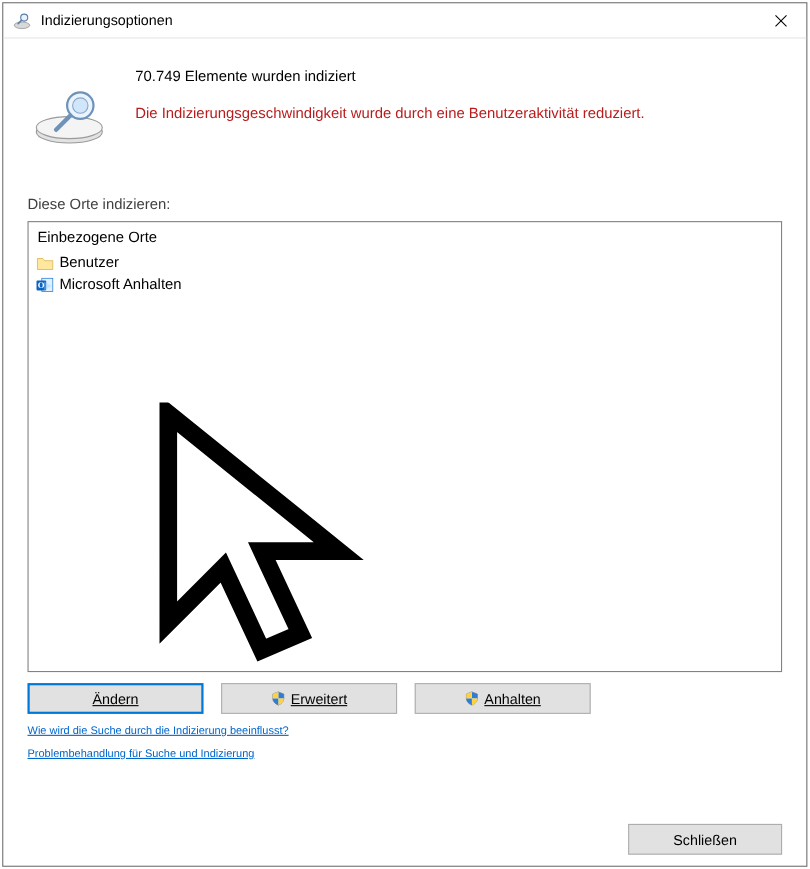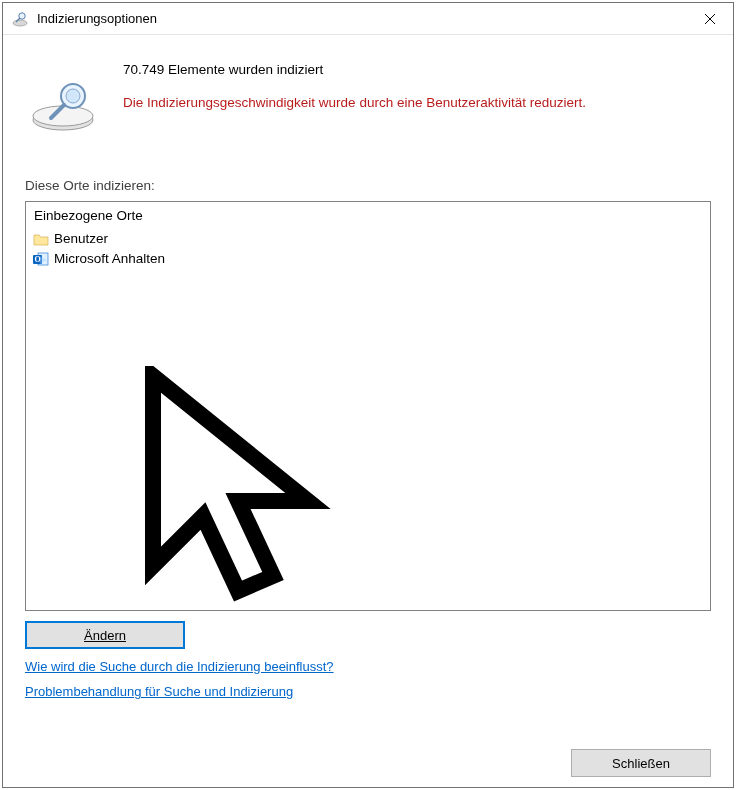--- a/index.html
+++ b/index.html
@@ -117,21 +117,21 @@
     justify-content: center;
     cursor: default;
     gap: 4px;
   }
   .btn.focused { border: 2px solid #0078d7; }
   .btn .uac { width: 14px; height: 14px; display: inline-flex; }
   .link {
     display: block;
     margin: 10px 22px 0 22px;
     color: #0066cc;
-    font-size: 13px;
+    font-size: 10px;
     text-decoration: underline;
     cursor: pointer;
     width: fit-content;
   }
   .footer {
     position: absolute;
     bottom: 10px; right: 22px;
   }
   .footer .btn { width: 140px; }
   
@@ -211,20 +211,44 @@
         </div>
 
       </div>
 
     </div>
 
     <div class="button-row">
       <button class="btn focused">
         <span><u class="access">Ändern</u></span>
       </button>
+      <button class="btn">
+        <span class="uac">
+          <svg width="14" height="14" viewBox="0 0 14 14">
+            <path d="M7 1l5 2v4c0 3-2.5 5-5 6-2.5-1-5-3-5-6V3z" fill="#fff" stroke="#555" stroke-width="0.5"></path>
+            <path d="M7 1l5 2v4H7z" fill="#2e7cd6"></path>
+            <path d="M2 3l5-2v6H2z" fill="#ffd23e"></path>
+            <path d="M7 7h5c0 3-2.5 5-5 6z" fill="#ffd23e"></path>
+            <path d="M2 7h5v6c-2.5-1-5-3-5-6z" fill="#2e7cd6"></path>
+          </svg>
+        </span>
+        <span><u class="access">Erweitert</u></span>
+      </button>
+      <button class="btn">
+        <span class="uac">
+          <svg width="14" height="14" viewBox="0 0 14 14">
+            <path d="M7 1l5 2v4c0 3-2.5 5-5 6-2.5-1-5-3-5-6V3z" fill="#fff" stroke="#555" stroke-width="0.5"></path>
+            <path d="M7 1l5 2v4H7z" fill="#2e7cd6"></path>
+            <path d="M2 3l5-2v6H2z" fill="#ffd23e"></path>
+            <path d="M7 7h5c0 3-2.5 5-5 6z" fill="#ffd23e"></path>
+            <path d="M2 7h5v6c-2.5-1-5-3-5-6z" fill="#2e7cd6"></path>
+          </svg>
+        </span>
+        <span><u class="access">Anhalten</u></span>
+      </button>
     </div>
 
     <a class="link">Wie wird die Suche durch die Indizierung beeinflusst?</a>
     <a class="link">Problembehandlung für Suche und Indizierung</a>
 
     <div class="footer">
       <button class="btn">Schließen</button>
     </div>
 
     <div class="big-cursor">

